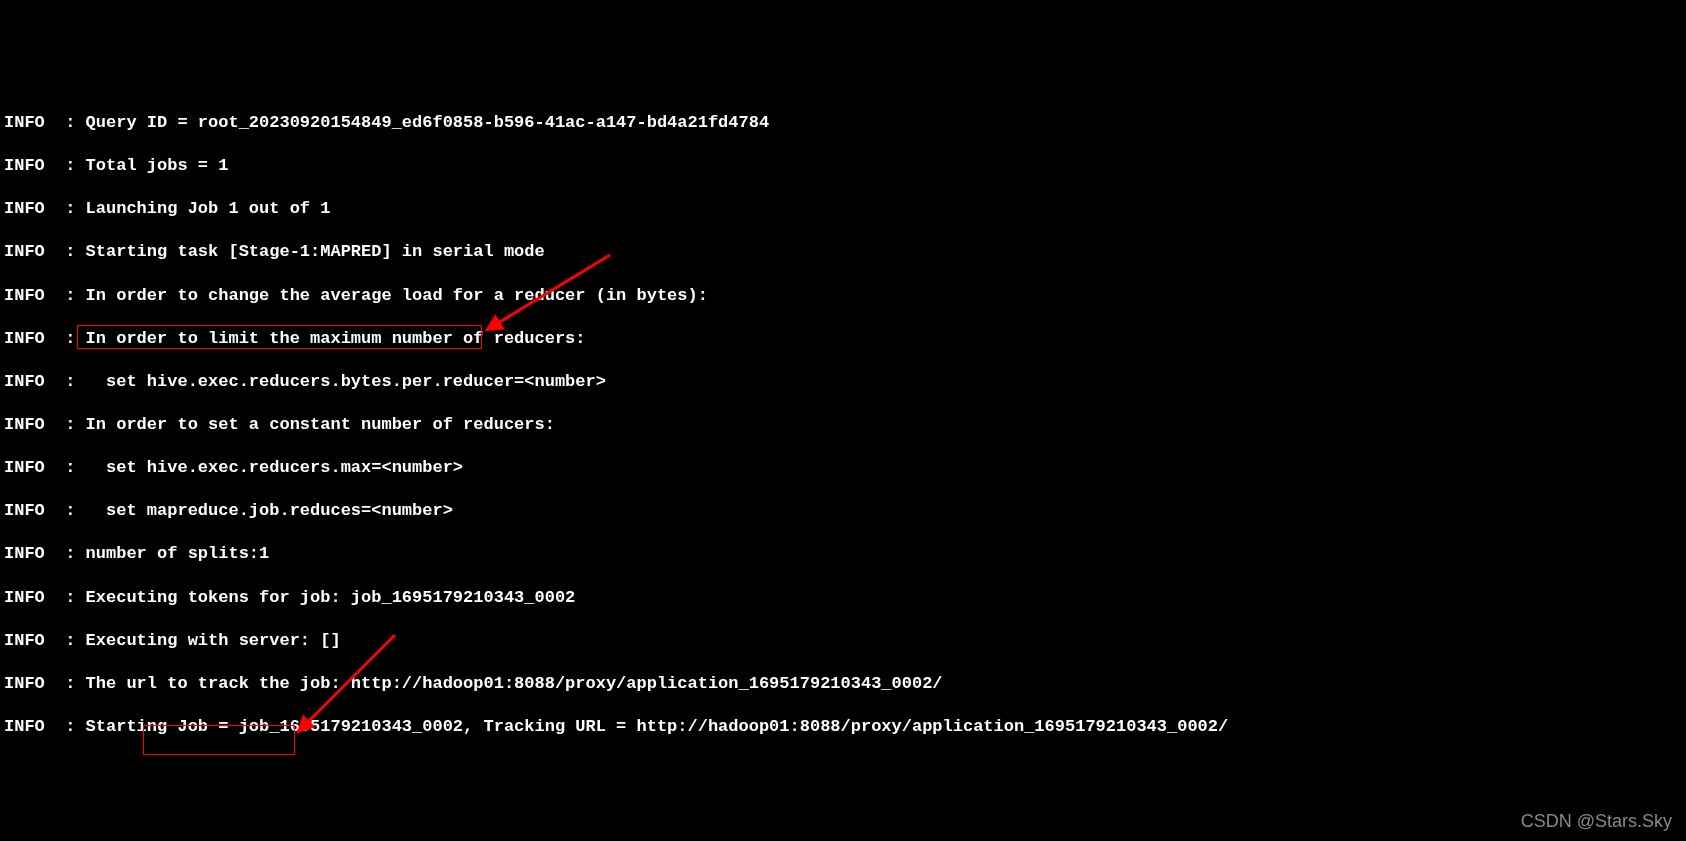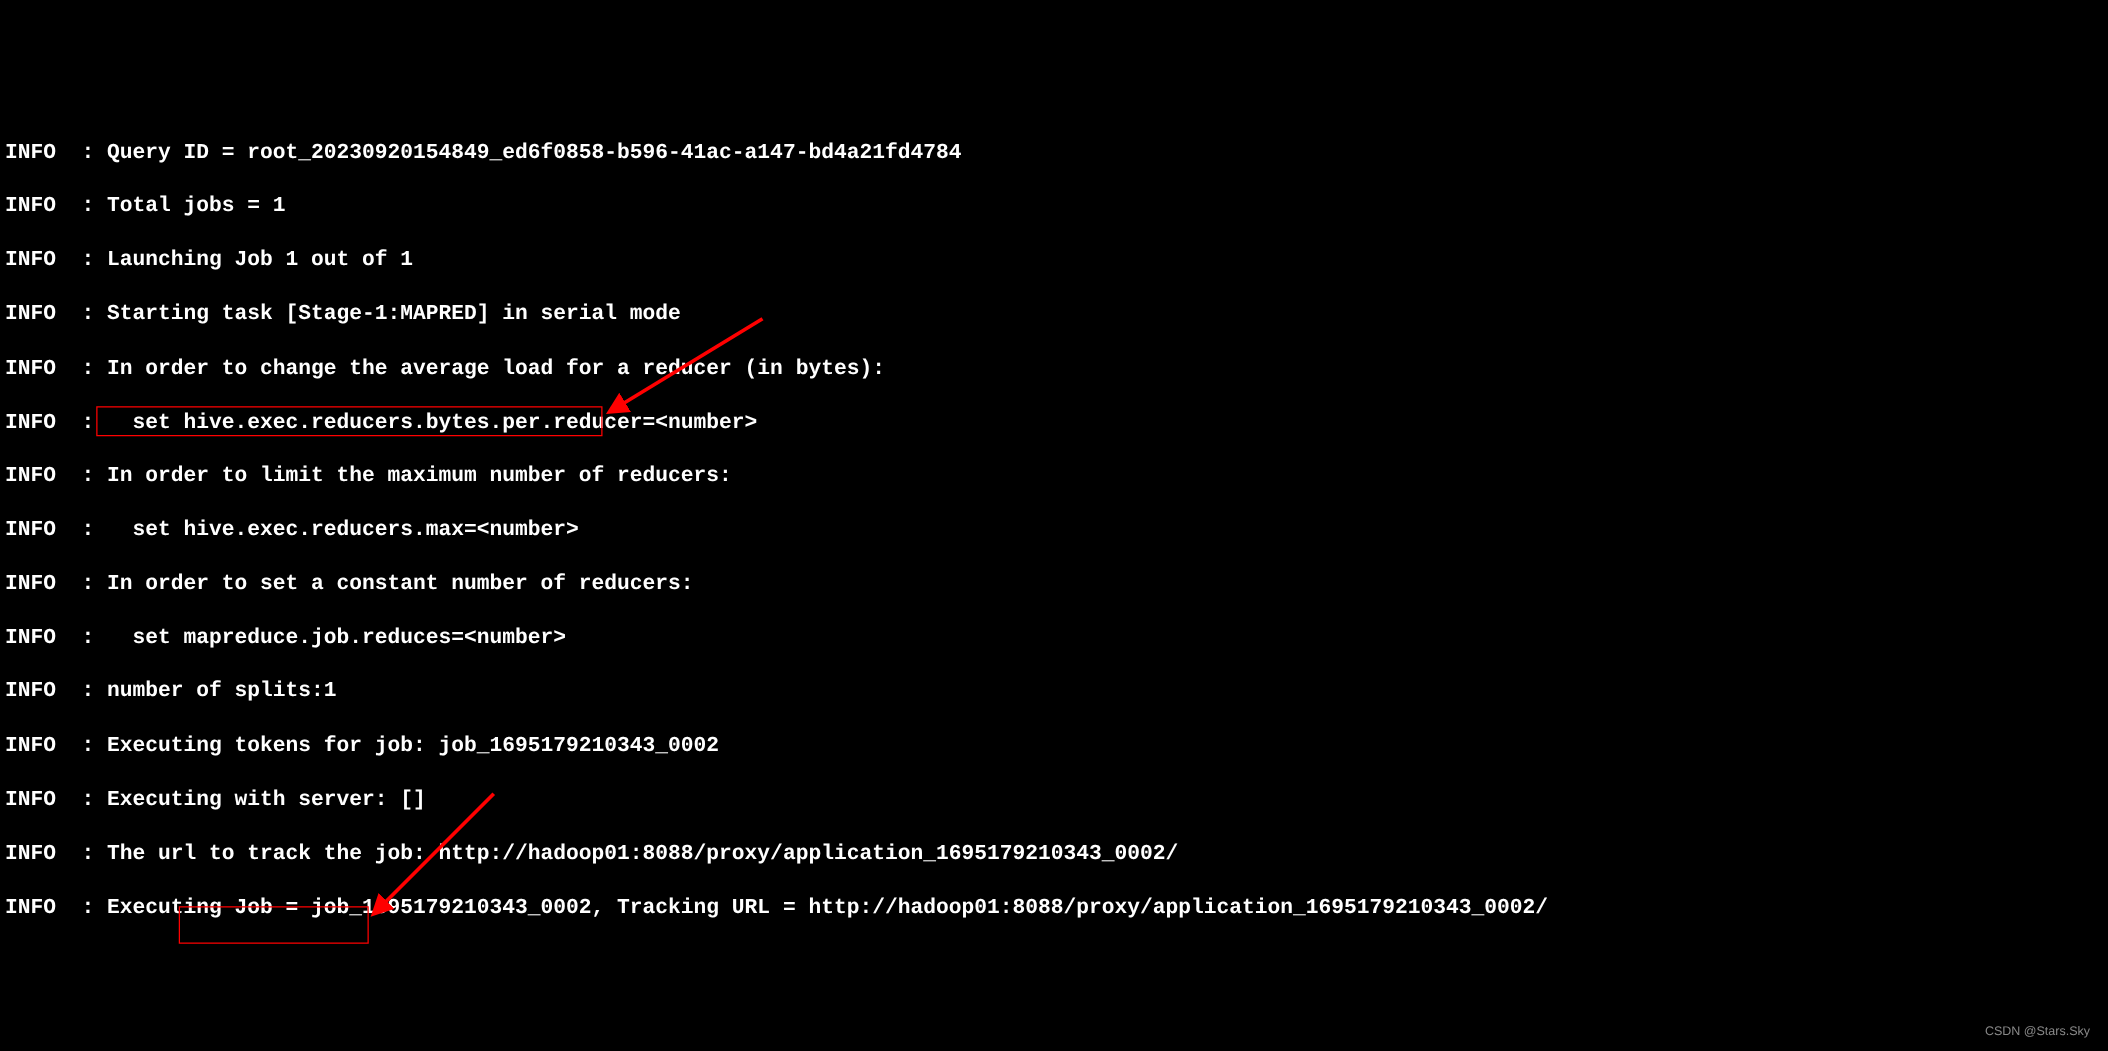--- a/index.html
+++ b/index.html
@@ -56,46 +56,46 @@
       position: absolute;
       left: 290px;
       top: 630px;
       pointer-events: none;
     }
     .watermark {
       position: absolute;
       right: 14px;
       bottom: 8px;
       color: #888888;
-      font-size: 10px;
+      font-size: 18px;
       font-family: Arial, sans-serif;
       font-weight: normal;
     }
   </style>
 </head>
 <body>
 
 
 
 <div class="terminal">
 <span class="log-line">INFO  : Query ID = root_20230920154849_ed6f0858-b596-41ac-a147-bd4a21fd4784</span>
 <span class="log-line">INFO  : Total jobs = 1</span>
 <span class="log-line">INFO  : Launching Job 1 out of 1</span>
 <span class="log-line">INFO  : Starting task [Stage-1:MAPRED] in serial mode</span>
 <span class="log-line">INFO  : In order to change the average load for a reducer (in bytes):</span>
+<span class="log-line">INFO  : In order to limit the maximum number of reducers:</span>
 <span class="log-line">INFO  :   set hive.exec.reducers.bytes.per.reducer=&lt;number&gt;</span>
-<span class="log-line">INFO  : In order to limit the maximum number of reducers:</span>
+<span class="log-line">INFO  : In order to set a constant number of reducers:</span>
 <span class="log-line">INFO  :   set hive.exec.reducers.max=&lt;number&gt;</span>
-<span class="log-line">INFO  : In order to set a constant number of reducers:</span>
 <span class="log-line">INFO  :   set mapreduce.job.reduces=&lt;number&gt;</span>
 <span class="log-line">INFO  : number of splits:1</span>
 <span class="log-line">INFO  : Executing tokens for job: job_1695179210343_0002</span>
 <span class="log-line">INFO  : Executing with server: []</span>
 <span class="log-line">INFO  : The url to track the job: http://hadoop01:8088/proxy/application_1695179210343_0002/</span>
-<span class="log-line">INFO  : Executing Job = job_1695179210343_0002, Tracking URL = http://hadoop01:8088/proxy/application_1695179210343_0002/</span>
+<span class="log-line">INFO  : Starting Job = job_1695179210343_0002, Tracking URL = http://hadoop01:8088/proxy/application_1695179210343_0002/</span>
 
 
 
 
 
 
 
 
 
 

